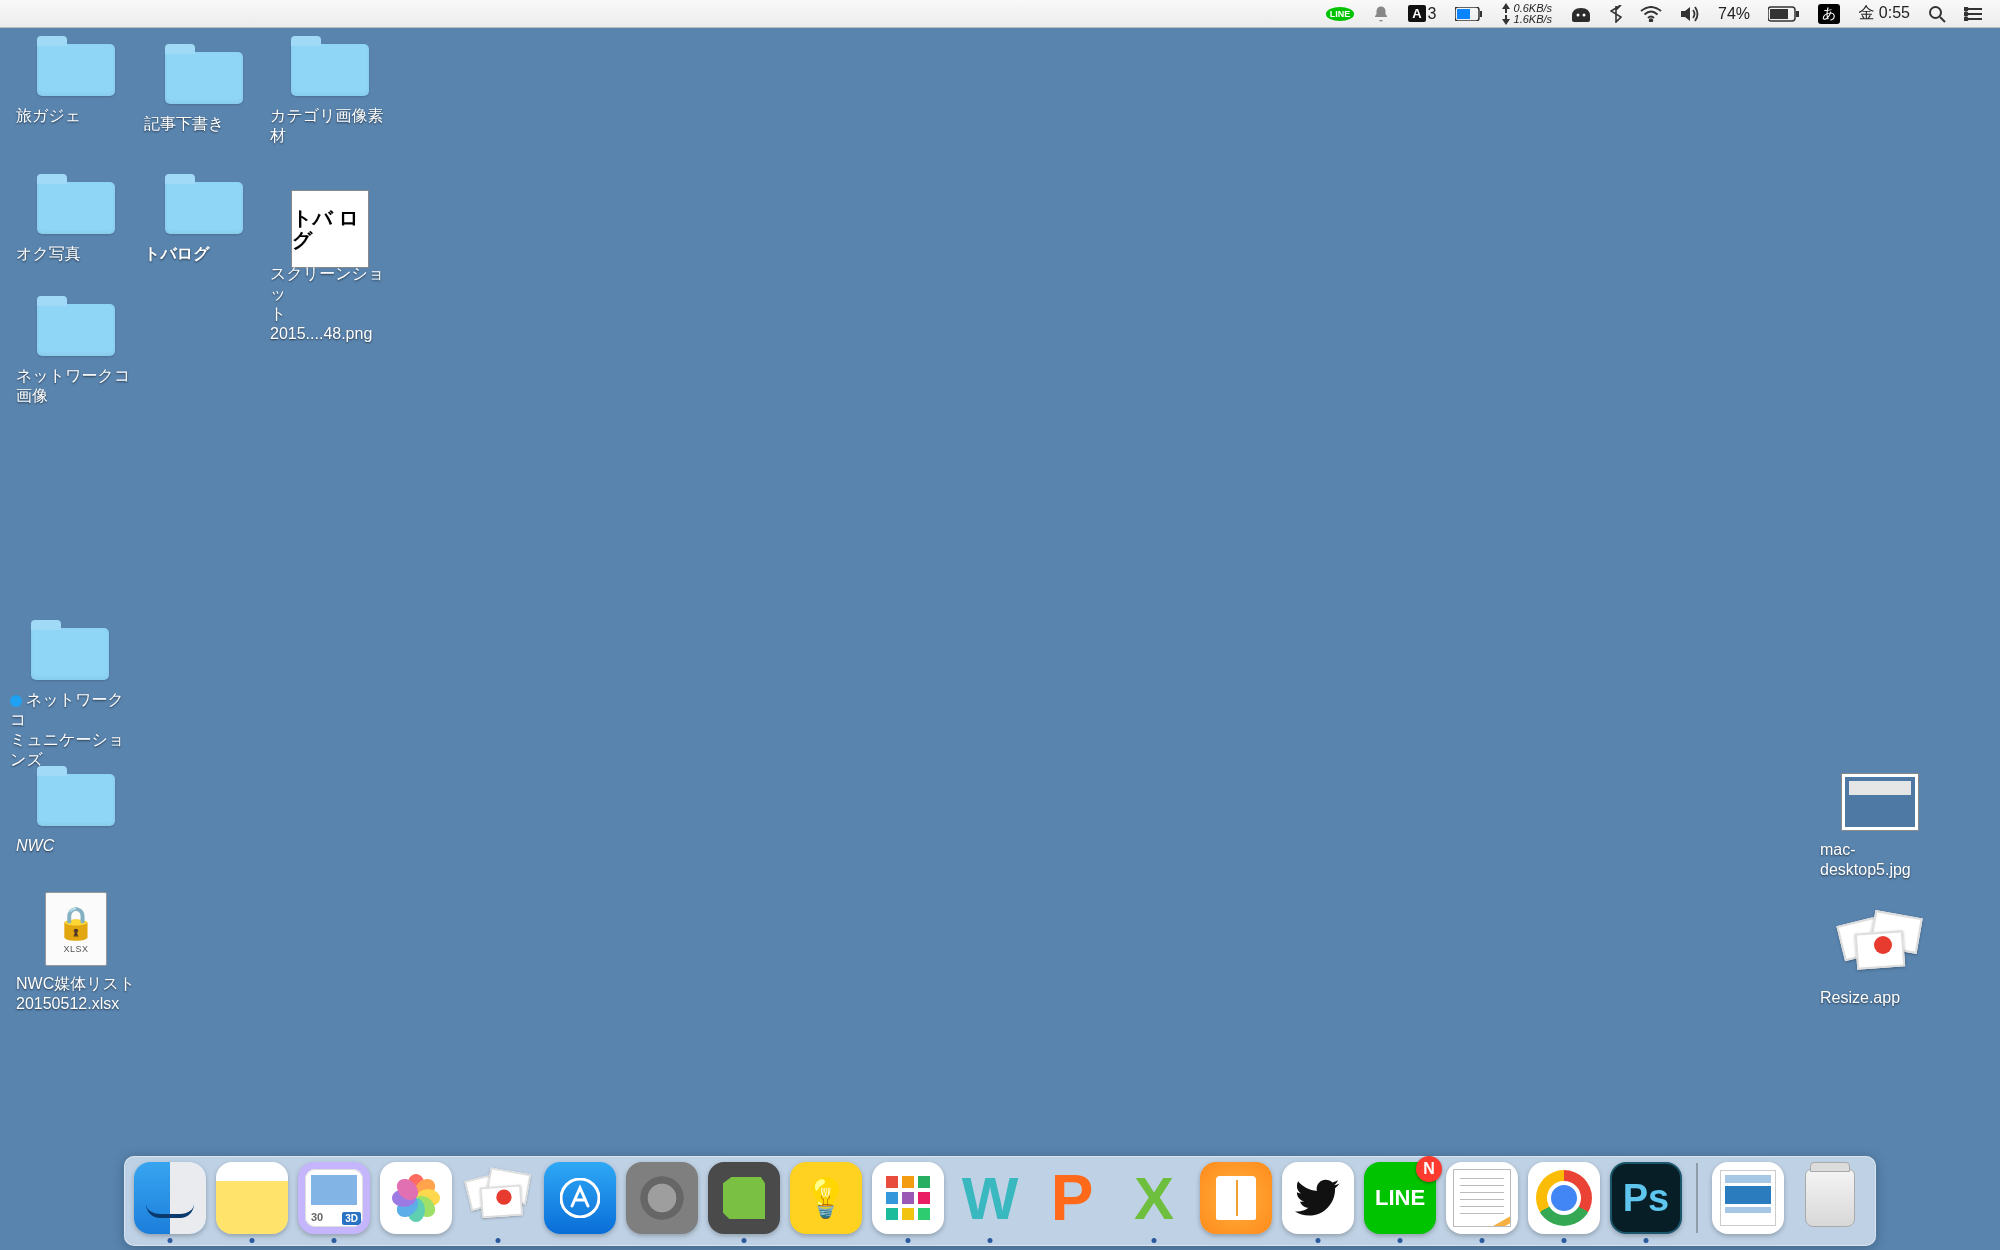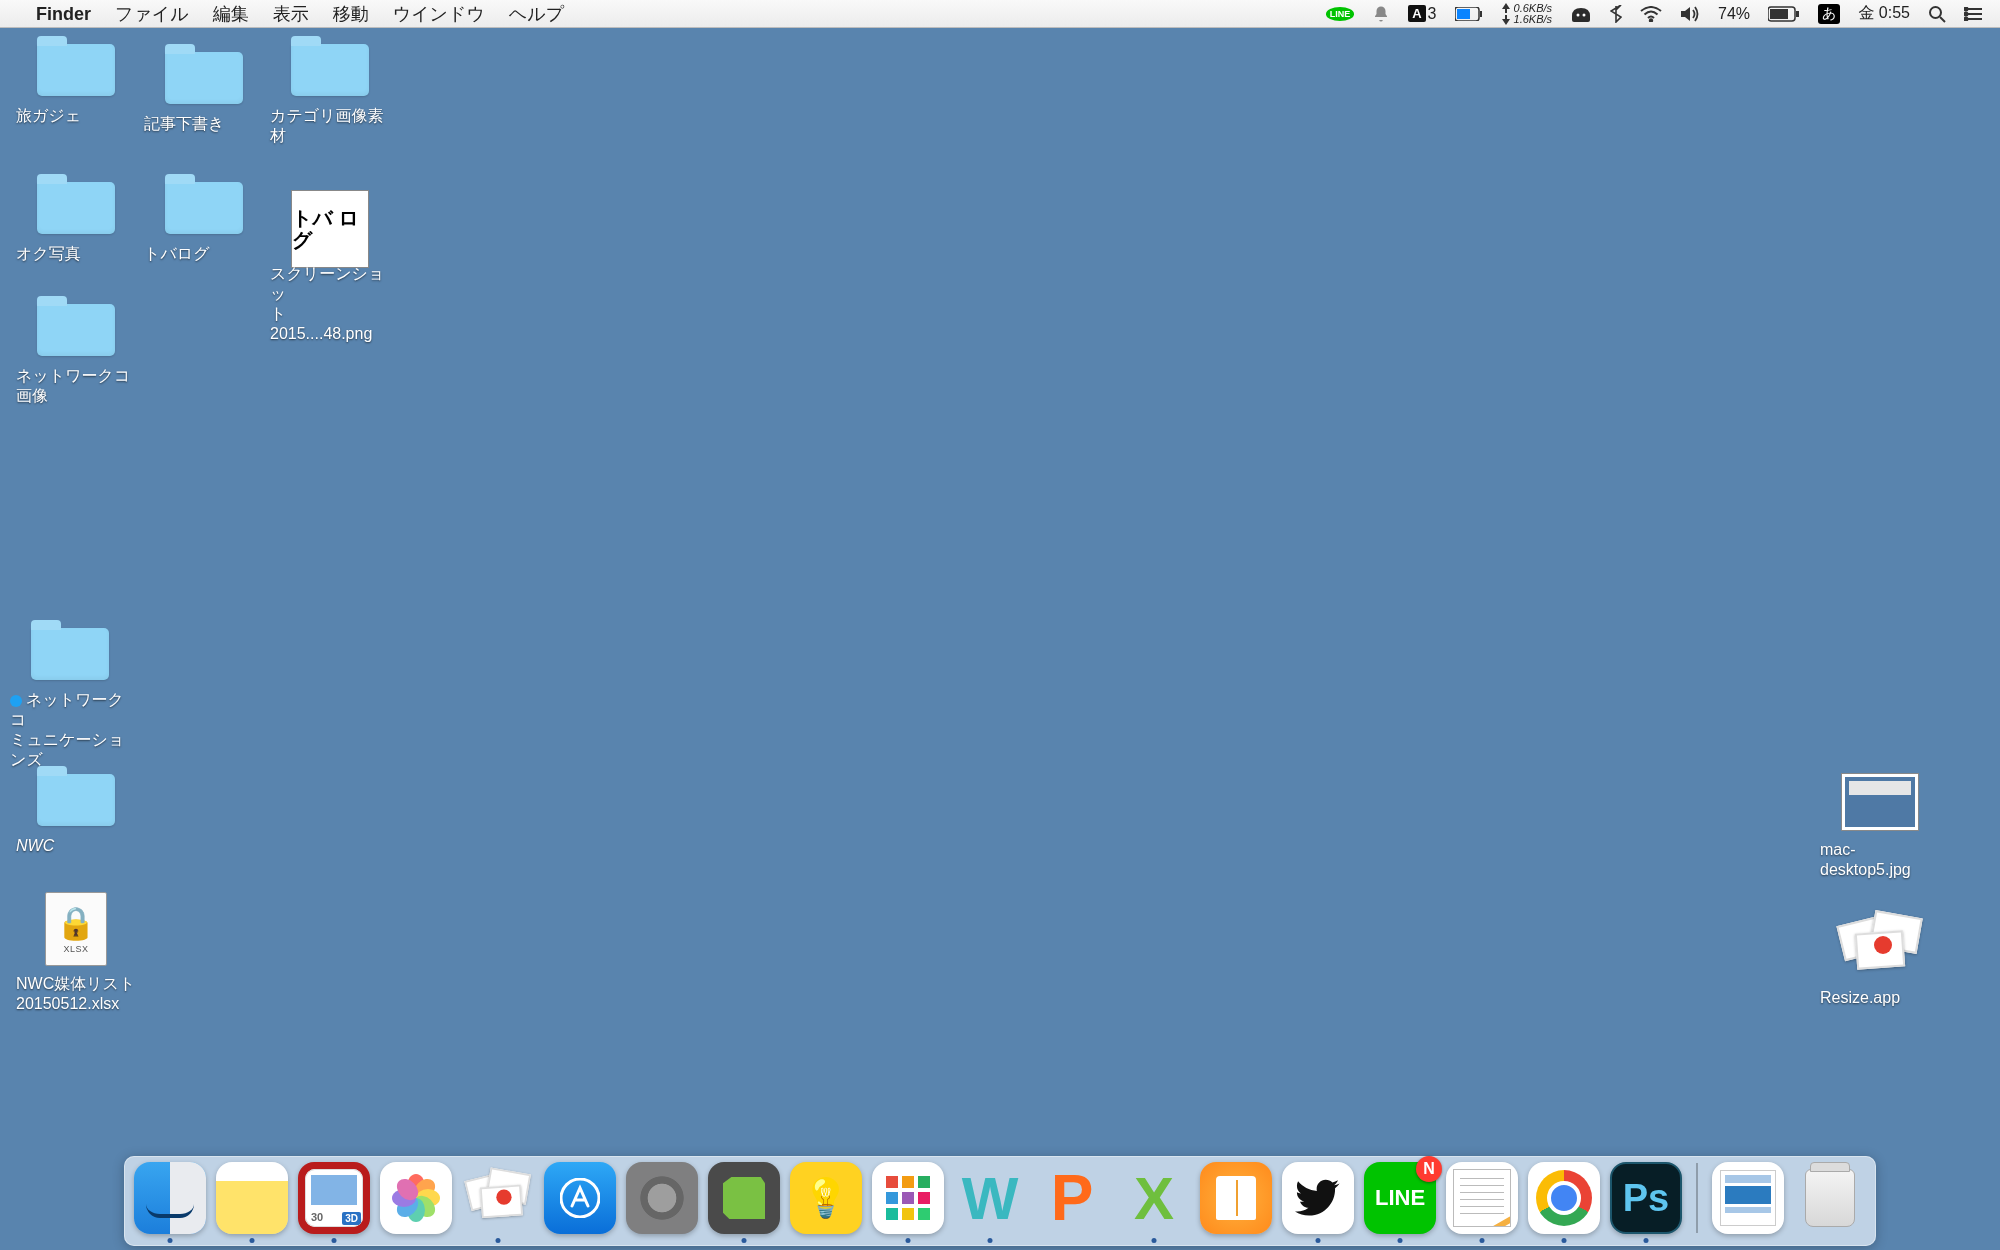--- a/index.html
+++ b/index.html
@@ -120,21 +120,21 @@
   width:5px; height:5px; background:#2a5a9b; border-radius:50%;
 }
 .dock-sep { width:2px; height:70px; background:rgba(0,0,0,0.25); margin:0 4px; align-self:center; }
 .dock-badge{ position:absolute; top:-6px; right:-6px; width:26px; height:26px; background:#ff3b30; border-radius:50%; color:#fff; font-size:16px; display:flex; align-items:center; justify-content:center; font-weight:700; box-shadow:0 1px 3px rgba(0,0,0,.4); }
 
 
 .i-finder{background:linear-gradient(#38a5f0,#1c7edb);position:relative;overflow:hidden;}
 .i-finder::before{content:'';position:absolute;right:0;top:0;width:50%;height:100%;background:#e9ebef;}
 .i-finder::after{content:'';position:absolute;left:12px;right:12px;bottom:16px;height:10px;border-bottom:4px solid #093a6b;border-radius:0 0 40px 40px;}
 .i-notes{background:linear-gradient(#fff 26%, #ffe36a 26%);}
-.i-calendar{background:#b91c1c;}
+.i-calendar{background:#c4b5fd;}
 .i-photos{background:#fff;}
 .i-appstore{background:linear-gradient(#2ea8f6,#0a6ed8);}
 .i-settings{background:#7f7f80;}
 .i-evernote{background:#4a4a4a;}
 .i-idea{background:#ffd221;color:#fff;}
 .i-tiles{background:#fff;}
 .i-wunderlist{background:transparent;box-shadow:none;color:#3ab8c0;font-size:60px;}
 .i-p{background:transparent;box-shadow:none;color:#ff6a1a;font-size:64px;}
 .i-x{background:transparent;box-shadow:none;color:#6fbf3e;font-size:60px;}
 .i-ibooks{background:radial-gradient(circle,#ffb13d,#ff8a1b);}
@@ -167,30 +167,20 @@
 .cal-inner .badge3d{position:absolute;right:2px;bottom:2px;font-size:10px;background:#2a72c4;color:#fff;padding:1px 3px;border-radius:2px;}
 .doc-inner{width:56px;height:56px;background:#fff;border:1px solid #ccc;display:flex;flex-direction:column;padding:4px;gap:3px;}
 .doc-inner .bar{height:8px;background:#a7c7e7;}
 .doc-inner .bar2{height:18px;background:#2b7bbf;}
 
 </style>
 </head>
 <body>
 
 <div class="menubar">
-  <div class="menubar-left">
-    <div class="item apple"></div>
-    <div class="item bold">Finder</div>
-    <div class="item">ファイル</div>
-    <div class="item">編集</div>
-    <div class="item">表示</div>
-    <div class="item">移動</div>
-    <div class="item">ウインドウ</div>
-    <div class="item">ヘルプ</div>
-  </div>
   <div class="menubar-right">
     <div class="status">
         <span class="line-badge">LINE</span>
       </div>
     <div class="status" style="color:#888;">
       <svg width="18" height="18" viewBox="0 0 24 24" fill="currentColor">
           <path d="M12 2a6 6 0 00-6 6v4l-2 3v1h16v-1l-2-3V8a6 6 0 00-6-6zm0 20a2.5 2.5 0 002.45-2h-4.9A2.5 2.5 0 0012 22z"></path>
         </svg>
     </div>
     <div class="status">
@@ -292,21 +282,21 @@
         <div class="folder-shape"></div>
       </div>
       <div class="label">カテゴリ画像素材</div>
     </div>
     <div class="desktop-icon" style="left: 16px; top: 178px;">
       <div class="glyph">
         <div class="folder-shape"></div>
       </div>
       <div class="label">オク写真</div>
     </div>
-    <div class="desktop-icon" style="left: 144px; top: 178px;">
+    <div class="desktop-icon" style="left: 144px; top: 178px; font-weight: bold;">
       <div class="glyph">
         <div class="folder-shape"></div>
       </div>
       <div class="label">トバログ</div>
     </div>
     <div class="desktop-icon" style="left: 16px; top: 300px;">
       <div class="glyph">
         <div class="folder-shape"></div>
       </div>
       <div class="label">ネットワークコ

